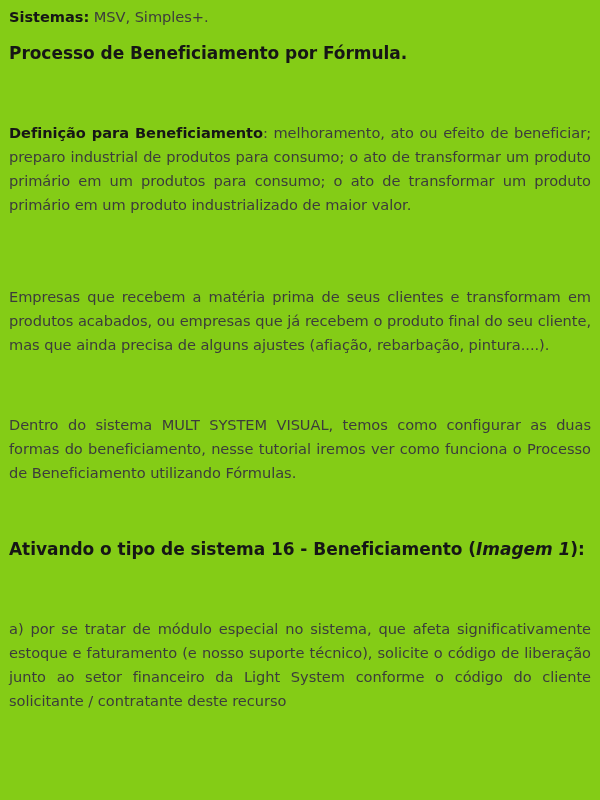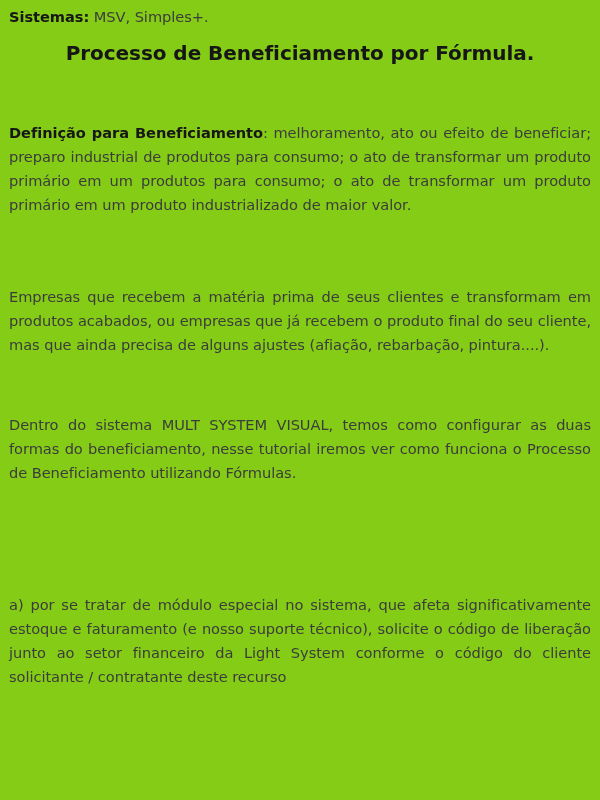--- a/index.html
+++ b/index.html
@@ -32,25 +32,25 @@
     margin: 0;
     font-size: 14.6px;
     line-height: 24px;
     text-align: justify;
     text-justify: inter-word;
     color: #3c3c3c;
     letter-spacing: -0.05px;
   }
   p.heading {
     margin: 0;
-    font-size: 20px;
+    font-size: 17px;
     line-height: 24px;
     font-weight: bold;
     color: #161616;
-    text-align: center;
+    text-align: left;
     letter-spacing: -0.05px;
   }
   .run-bold {
     font-weight: bold;
     color: #161616;
   }
   .run-regular {
     font-weight: normal;
     color: #3c3c3c;
   }
@@ -90,20 +90,21 @@
     <div class="gap-md"></div>
 
     <p class="para">Empresas que recebem a matéria prima de seus clientes e transformam em produtos acabados, ou empresas que já recebem o produto final do seu cliente, mas que ainda precisa de alguns ajustes (afiação, rebarbação, pintura....).</p>
 
     <div class="gap-lg"></div>
 
     <p class="para">Dentro do sistema MULT SYSTEM VISUAL, temos como configurar as duas formas do beneficiamento, nesse tutorial iremos ver como funciona o Processo de Beneficiamento utilizando Fórmulas.</p>
 
     <div class="gap-xl"></div>
 
+    <p class="heading"><span>Ativando o tipo de sistema 16 - Beneficiamento (</span><span class="run-bold-italic">Imagem 1</span><span>):</span></p>
 
     <div class="gap-lg"></div>
 
     <p class="para">a) por se tratar de módulo especial no sistema, que afeta significativamente estoque e faturamento (e nosso suporte técnico), solicite o código de liberação junto ao setor financeiro da Light System conforme o código do cliente solicitante / contratante deste recurso</p>
 
     <div class="gap-md"></div>
 
 
   </div>
 </div>

